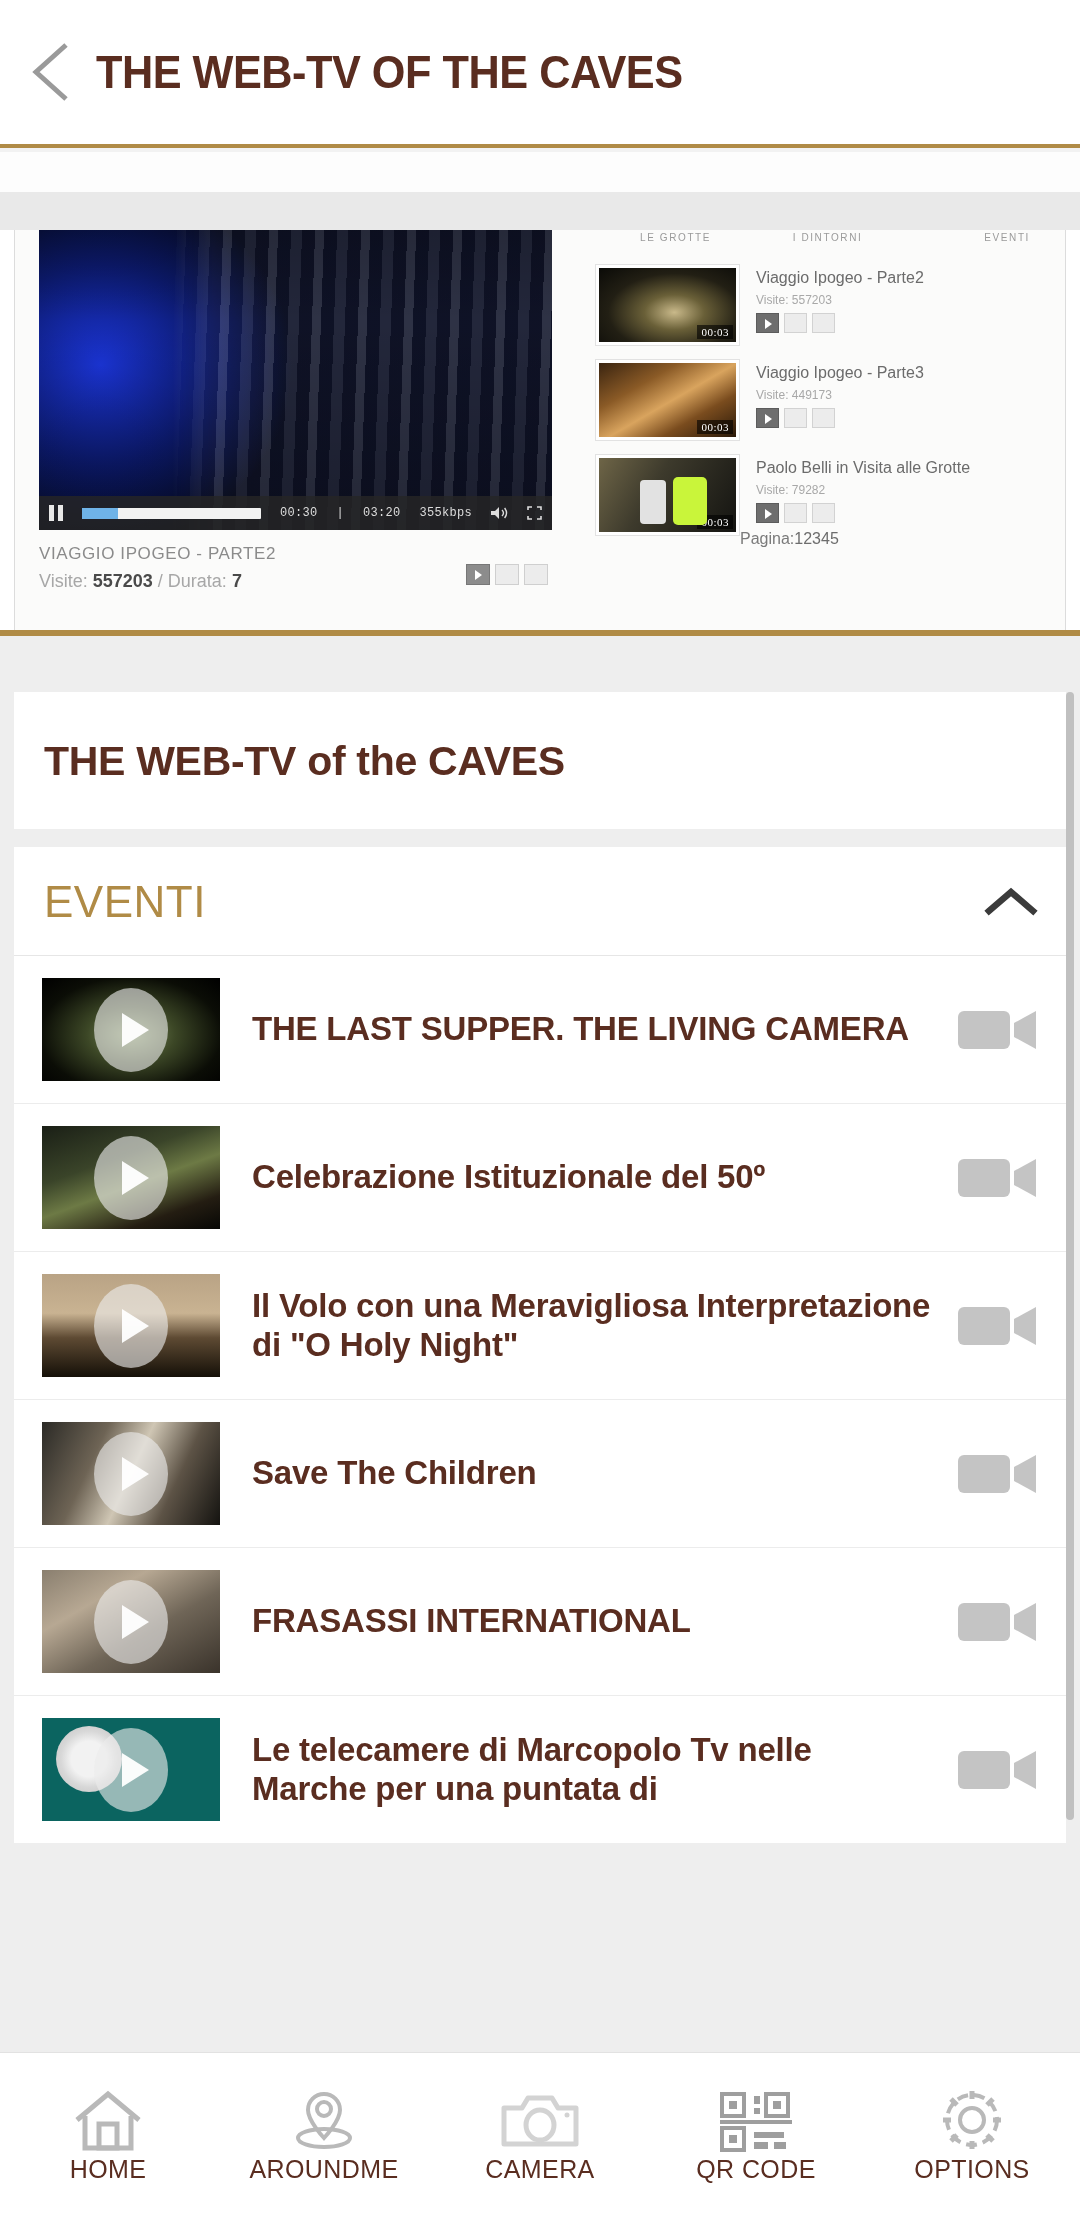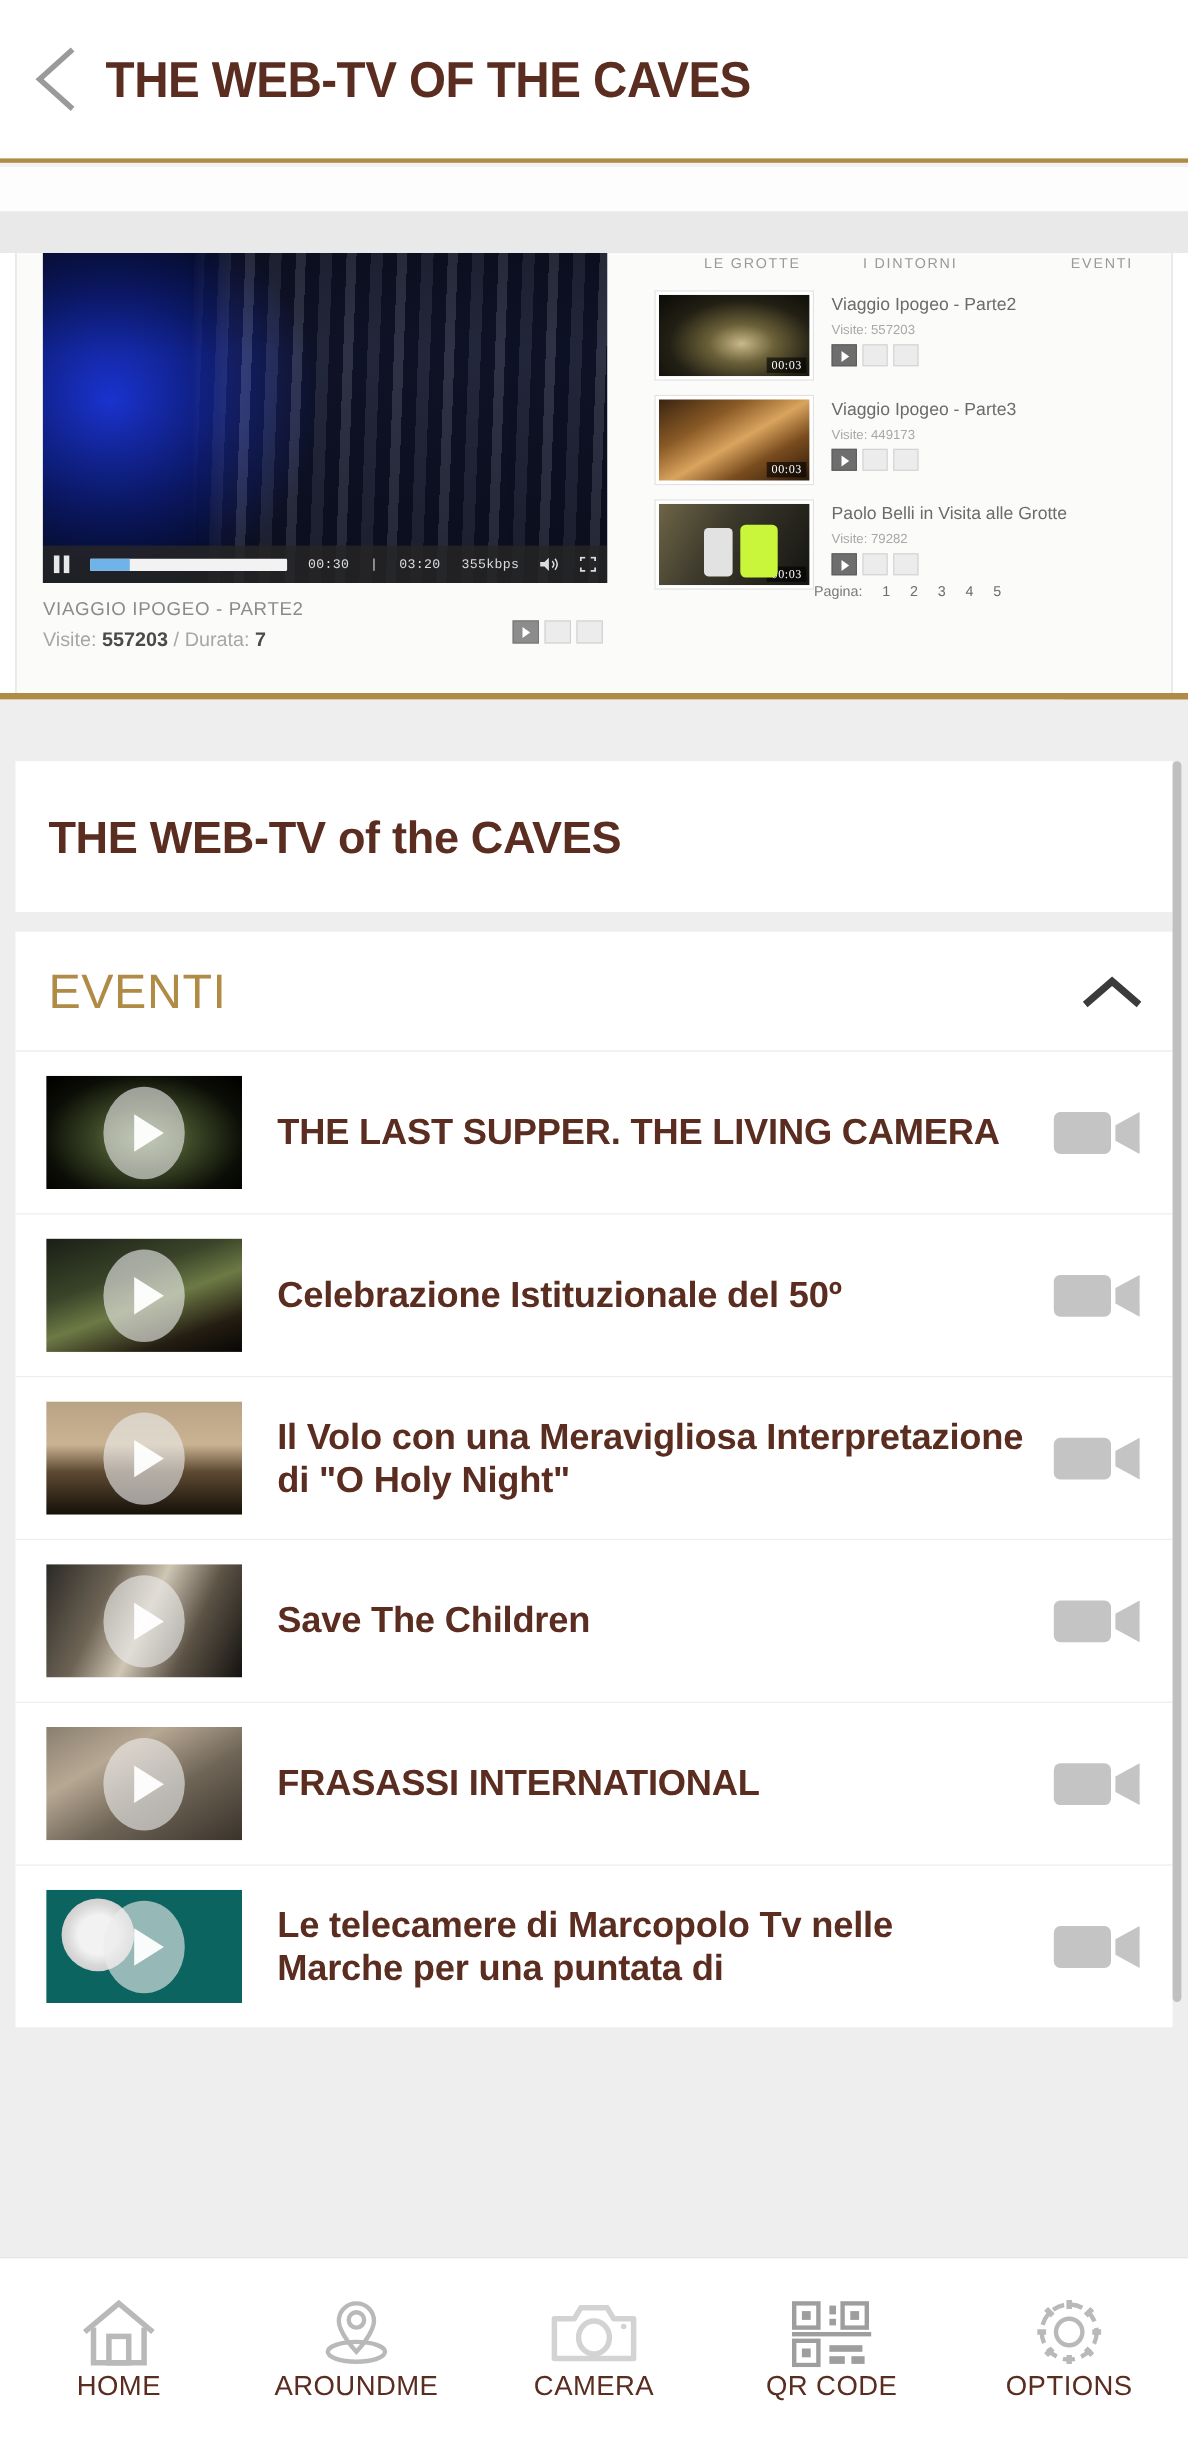--- a/index.html
+++ b/index.html
@@ -59,42 +59,42 @@
   .ctrl-vol { width:17px; height:14px; flex:0 0 auto; }
   .ctrl-full { width:15px; height:14px; flex:0 0 auto; }
 
   .vid-caption { position:absolute; left:39px; top:392px; width:520px; }
   .vid-caption .t { font-size:17px; color:#8b8b8b; letter-spacing:.6px; }
   .vid-caption .m { font-size:18px; color:#a7a7a7; margin-top:7px; }
   .vid-caption .m b { color:#4a4a4a; }
 
   
   .pl-tabs { position:absolute; left:600px; top:80px; width:452px; display:flex; }
-  .pl-tabs span { font-size:13px; color:#9a9a9a; letter-spacing:1.6px; }
+  .pl-tabs span { font-size:10px; color:#9a9a9a; letter-spacing:1.6px; }
   .pl-tabs span:nth-child(1){ width:150px; text-align:left; padding-left:40px;}
   .pl-tabs span:nth-child(2){ width:155px; text-align:center;}
   .pl-tabs span:nth-child(3){ width:147px; text-align:right; padding-right:22px;}
 
   .pl-item { position:absolute; left:596px; width:456px; height:92px; }
   .pl-item .thumb { position:absolute; left:0; top:0; width:143px; height:80px; border:3px solid #ffffff; outline:1px solid #e2e2e2; overflow:hidden;font-family:Liberation Serif, serif; }
   .pl-item .dur { position:absolute; right:3px; bottom:3px; background:rgba(0,0,0,.6); color:#fff; font-size:11px; padding:1px 4px; letter-spacing:.5px; }
   .pl-item .ptitle { position:absolute; left:160px; top:4px; font-size:16px; color:#6b6b6b; white-space:nowrap; }
   .pl-item .pvis { position:absolute; left:160px; top:28px; font-size:12px; color:#a8a8a8; }
   .pl-item .pbtns { position:absolute; left:160px; top:48px; display:flex; gap:5px; }
   .pl-item .pbtns i { width:23px; height:20px; background:#ececec; border:1px solid #d2d2d2; display:block; position:relative; }
   .pl-item .pbtns i.dark { background:#6e6e6e; border-color:#5c5c5c; }
   .pl-item .pbtns i.dark::after { content:""; position:absolute; left:8px; top:5px; border-left:7px solid #fff; border-top:5px solid transparent; border-bottom:5px solid transparent; }
 
   .thumb.t1 { background: radial-gradient(ellipse at 55% 60%, #c9b98a 0%, #6a6038 28%, #221f14 62%, #0a0a07 100%); }
   .thumb.t2 { background: linear-gradient(150deg,#3a2410 0%, #8a5a26 30%, #d9a45e 52%, #7a4c1e 72%, #2a1909 100%); }
   .thumb.t3 { background: linear-gradient(120deg,#6e6547 0%, #3d3a2c 40%, #141411 100%); }
   .thumb.t3::after { content:""; position:absolute; left:54%; top:26%; width:34px; height:48px; background:#c9f53a; border-radius:5px; }
   .thumb.t3::before { content:""; position:absolute; left:30%; top:30%; width:26px; height:44px; background:#e2e2e2; border-radius:4px; }
 
-  .pager { position:absolute; left:740px; top:378px; display:flex; align-items:center; gap:18px; font-size:13px; color:#8a8a8a; }
+  .pager { position:absolute; left:740px; top:378px; display:flex; align-items:center; gap:0; font-size:16px; color:#8a8a8a; }
   .pager b { color:#7a7a7a; font-weight:normal; }
   .pager .pg { color:#6d6d6d; }
 
   .thumbnav { position:absolute; left:466px; top:412px; display:flex; gap:5px; }
   .thumbnav i { width:24px; height:21px; background:#ececec; border:1px solid #cfcfcf; display:block; position:relative; }
   .thumbnav i.sel { background:#8c8c8c; border-color:#777; }
   .thumbnav i.sel::after { content:""; position:absolute; left:8px; top:5px; border-left:7px solid #fff; border-top:5px solid transparent; border-bottom:5px solid transparent; }
 
   
   .brownbar { position:absolute; top:630px; left:0; width:1080px; height:6px; background:#b08b46; }

